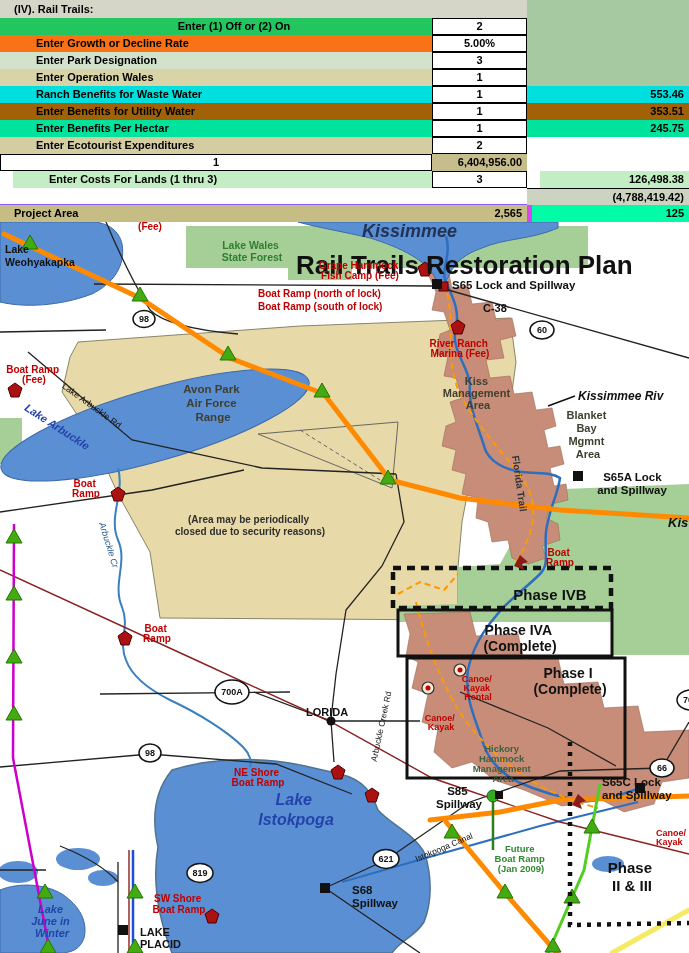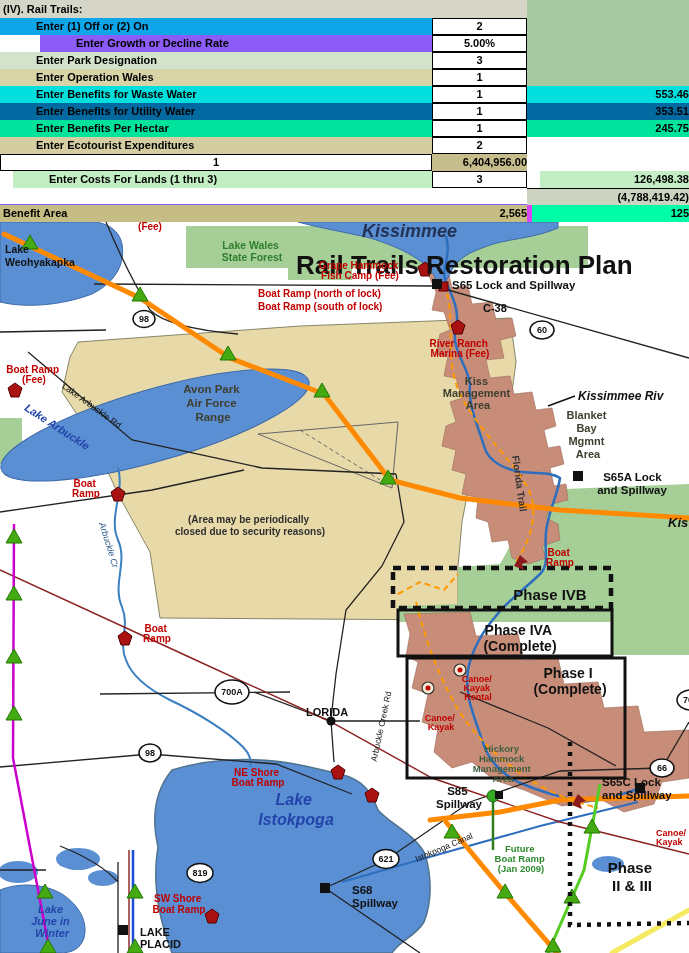--- a/index.html
+++ b/index.html
@@ -1,31 +1,31 @@
 <!DOCTYPE html>
 <html><head>
 <meta charset="utf-8">
 <style>
   html,body{margin:0;padding:0;background:#fff;}
   body{width:689px;font-family:"Liberation Sans",sans-serif;}
   .sheet{width:689px;font-size:11px;font-weight:bold;color:#000;}
   .srow{display:grid;grid-template-columns:432px 95px 162px;height:17px;line-height:17px;}
   .srow.first{height:18px;line-height:18px;}
   .lbl{padding-left:36px;white-space:nowrap;overflow:hidden;}
-  .lbl.noind{padding-left:3px;}
+  .lbl.noind{padding-left:14px;}
   .inp{background:#fff;border:1px solid #000;text-align:center;line-height:15px;}
-  .val{text-align:right;}
+  .val{text-align:right;padding-right:5px;}
   
   .c1{background:#d6d6c8;} .c1v{background:#a6c9a2;}
-  .c2{background:#0ea5e9;} .c2v{background:#a6c9a2;}
-  .c3{background:#8b5cf6;margin-left:40px;} .c3v{background:#a6c9a2;}
+  .c2{background:#22c55e;text-align:center;} .c2v{background:#a6c9a2;}
+  .c3{background:#f97316;} .c3v{background:#a6c9a2;}
   .c4{background:#d3e3cb;} .c4v{background:#a6c9a2;}
   .c5{background:#d9d3a8;} .c5v{background:#a6c9a2;}
   .c6{background:#00dede;}
-  .c7{background:#0369a1;}
+  .c7{background:#a16207;}
   .c8{background:#00e39c;}
   .c9{background:#d3cda1;}
   .c10{background:#c6bd8d;}
   .c11{background:#c3eec3;margin-left:13px;}
   .c12{background:#8b5cf6;margin-top:16px;}
   .c13{background:#c6bd85;}
   .netval{border-top:1px solid #000;border-bottom:3px double #000;background:#ccd3c0;}
   .areaval{background:#00fca6;border-left:5px solid #d946ef;border-bottom:2px solid #000;}
   .map{display:block;}
   
@@ -61,21 +61,21 @@
     <div class="lbl c4">Enter Park Designation</div>
     <div class="inp">3</div>
     <div class="val c4v"></div>
   </div>
   <div class="srow">
     <div class="lbl c5">Enter Operation Wales</div>
     <div class="inp">1</div>
     <div class="val c5v"></div>
   </div>
   <div class="srow">
-    <div class="lbl c6">Enter Benefits for Waste Water</div>
+    <div class="lbl c6">Ranch Benefits for Waste Water</div>
     <div class="inp">1</div>
     <div class="val c6">553.46</div>
   </div>
   <div class="srow">
     <div class="lbl c7">Enter Benefits for Utility Water</div>
     <div class="inp">1</div>
     <div class="val c7">353.51</div>
   </div>
   <div class="srow">
     <div class="lbl c8">Enter Benefits Per Hectar</div>
@@ -94,21 +94,21 @@
     <div class="lbl c11">Enter Costs For Lands  (1 thru 3)</div>
     <div class="inp">3</div>
     <div class="val c11">126,498.38</div>
   </div>
   <div class="srow">
     <div class="lbl noind c12">Net Benefit or Cost</div>
     <div class="c12"></div>
     <div class="val netval">(4,788,419.42)</div>
   </div>
   <div class="srow">
-    <div class="lbl noind c13">Benefit Area</div>
+    <div class="lbl noind c13">Project Area</div>
     <div class="val c13">2,565</div>
     <div class="val areaval">125</div>
   </div>
 </div>
 
 <svg class="map" width="689" height="731" viewBox="0 0 689 731">
   <rect x="0" y="0" width="689" height="731" fill="#ffffff"></rect>
 
   <path d="M78,120 L300,104 510,96 516,140 508,200 498,245 470,258 462,300 458,345 458,398 160,396 150,330 118,272 92,215 62,170 70,135 Z" fill="#e8d9a8" stroke="#6b6b4f" stroke-width="0.8"></path>
   <path d="M186,4 L588,4 588,46 352,46 352,58 288,58 288,46 186,46 Z" fill="#a5cf97"></path>

